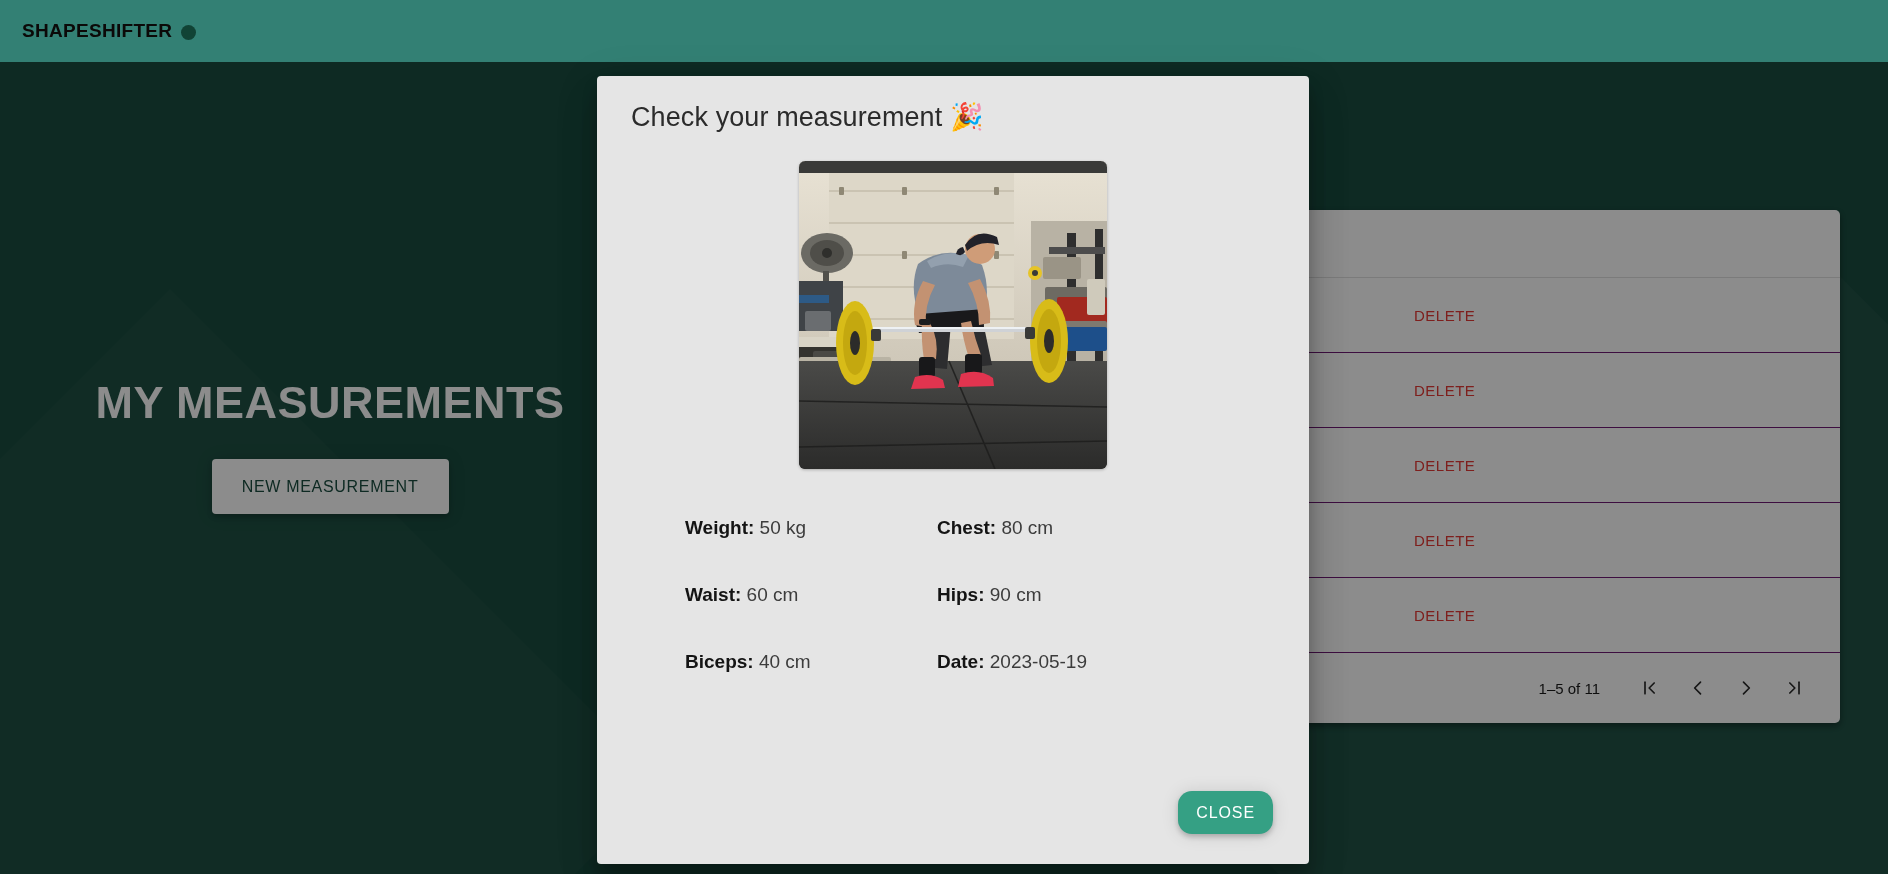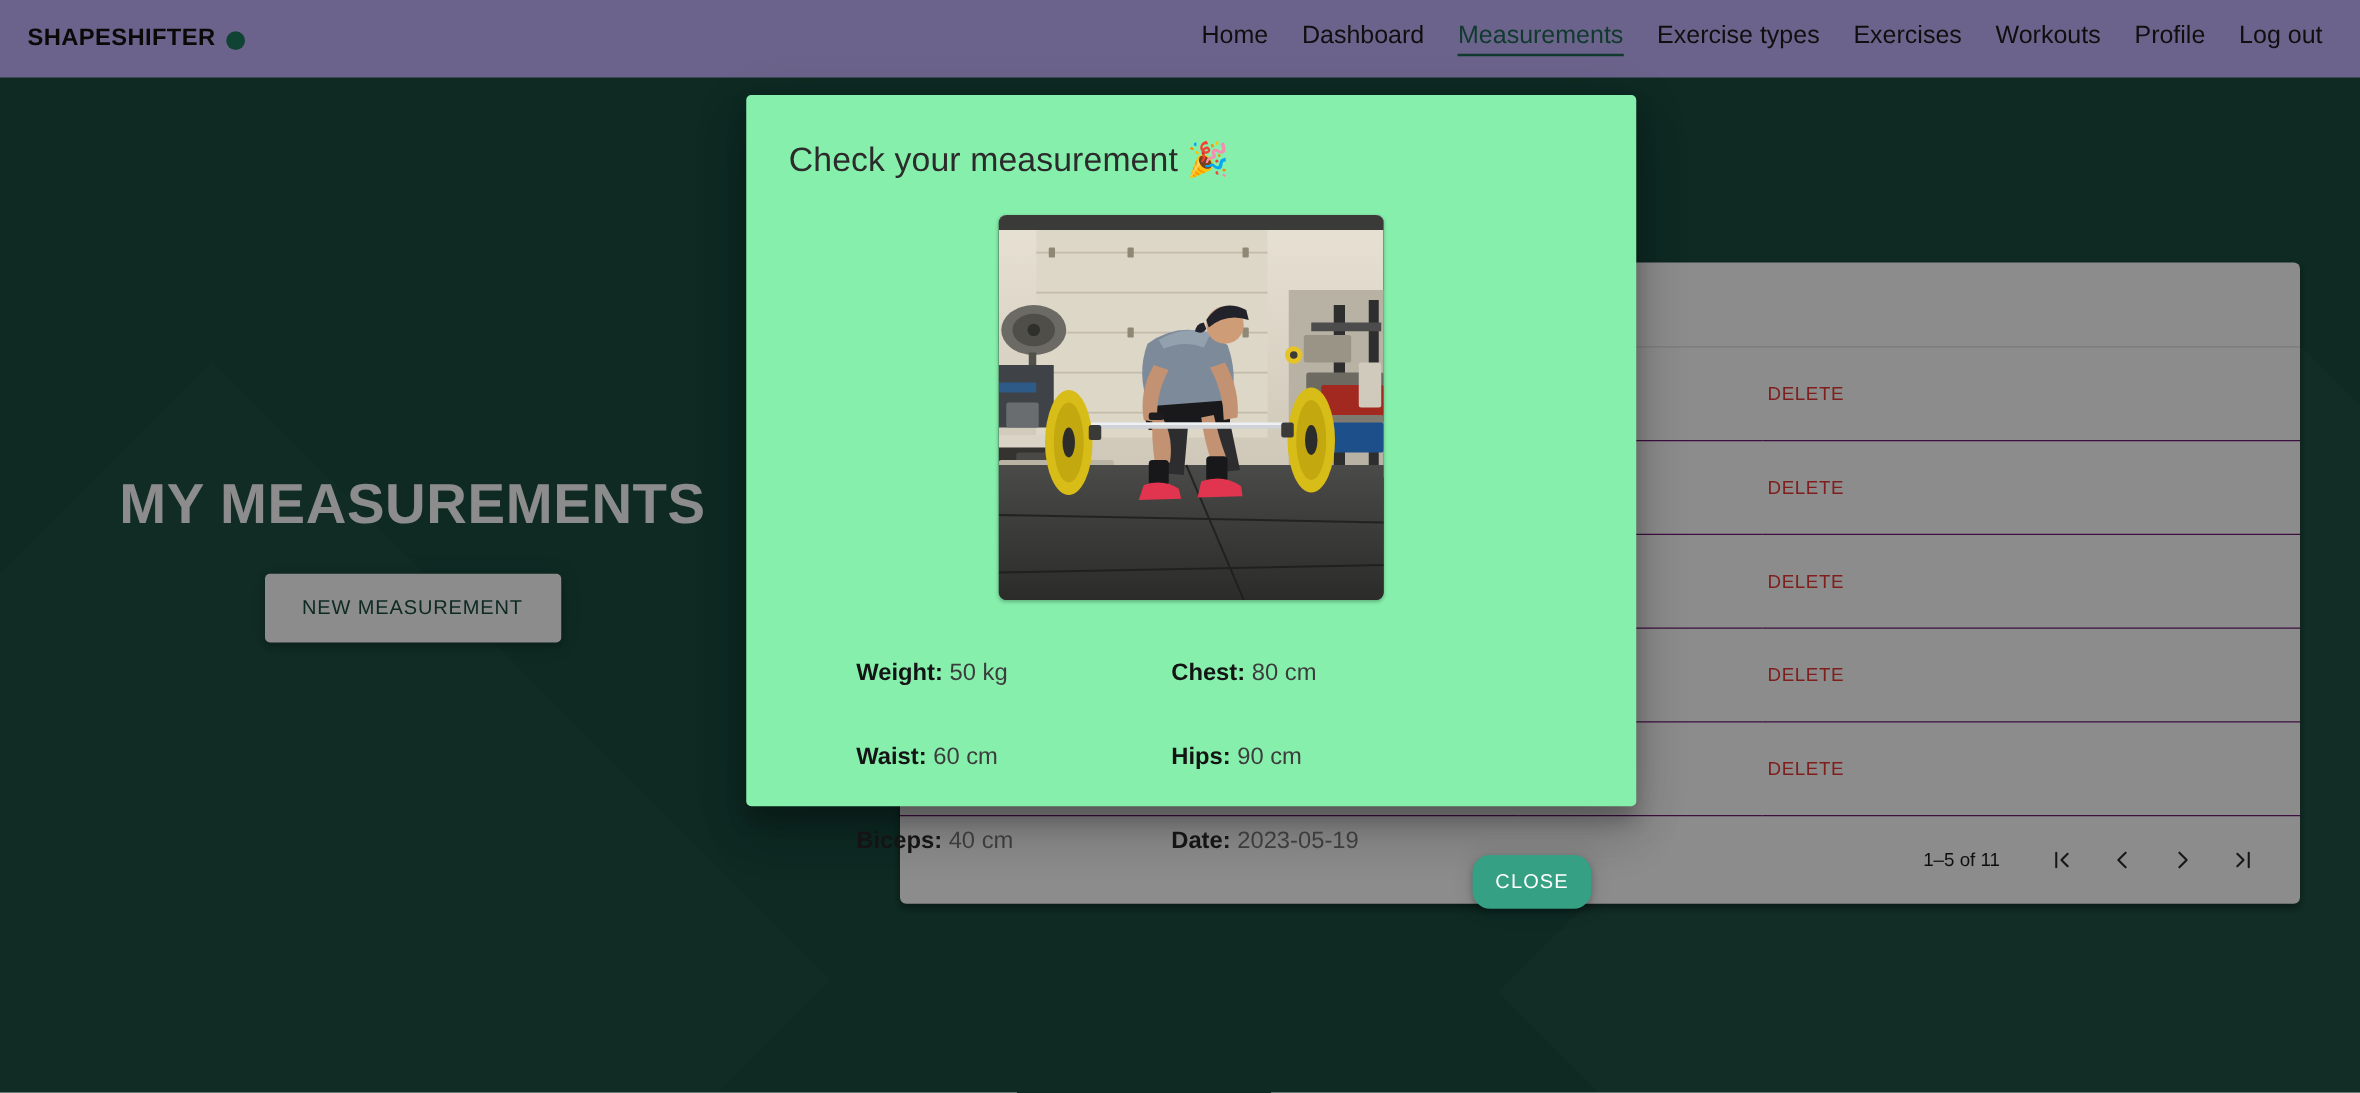--- a/index.html
+++ b/index.html
@@ -41,21 +41,21 @@
     transform: rotate(45deg);
     pointer-events: none;
   }
 
   
   .navbar {
     position: absolute;
     top: 0; left: 0;
     width: 1888px;
     height: 62px;
-    background: #c4b5fd;
+    background: #5eead4;
     display: flex;
     justify-content: space-between;
     padding: 0 22px 0 22px;
     z-index: 5;
   }
   .brand {
     display: flex;
     align-items: center;
     gap: 9px;
     font-size: 19px;
@@ -219,26 +219,26 @@
     position: absolute;
     inset: 0;
     background: rgba(0,0,0,0.45);
     z-index: 20;
   }
   .modal {
     position: absolute;
     left: 597px;
     top: 76px;
     width: 712px;
-    height: 569px;
-    background: #86efac;
+    height: 788px;
+    background: #e5e5e5;
     border-radius: 4px;
     box-shadow: 0 11px 15px rgba(0,0,0,0.20), 0 24px 38px rgba(0,0,0,0.14), 0 9px 46px rgba(0,0,0,0.12);
     z-index: 30;
-    padding: 36px 34px 28px 34px;
+    padding: 25px 34px 28px 34px;
     display: flex;
     flex-direction: column;
   }
   .modal-title {
     font-size: 27px;
     font-weight: 400;
     color: #2b2b2b;
     letter-spacing: 0.1px;
     margin-bottom: 28px;
   }
@@ -300,30 +300,20 @@
 
 <div id="app">
 
   <div class="bg-wedge-left"></div>
   <div class="bg-wedge-right"></div>
 
   <div class="navbar">
     <div class="brand">
       <span>SHAPESHIFTER</span>
       <span class="brand-dot"></span>
-    </div>
-    <div class="navlinks">
-      <a class="navlink" href="#">Home</a>
-      <a class="navlink" href="#">Dashboard</a>
-      <a class="navlink active" href="#">Measurements</a>
-      <a class="navlink" href="#">Exercise types</a>
-      <a class="navlink" href="#">Exercises</a>
-      <a class="navlink" href="#">Workouts</a>
-      <a class="navlink" href="#">Profile</a>
-      <a class="navlink" href="#">Log out</a>
     </div>
   </div>
 
   <div class="content">
 
     <div class="left-pane">
       <div class="page-title">MY MEASUREMENTS</div>
       <button class="new-measurement-btn">NEW MEASUREMENT</button>
     </div>
 

